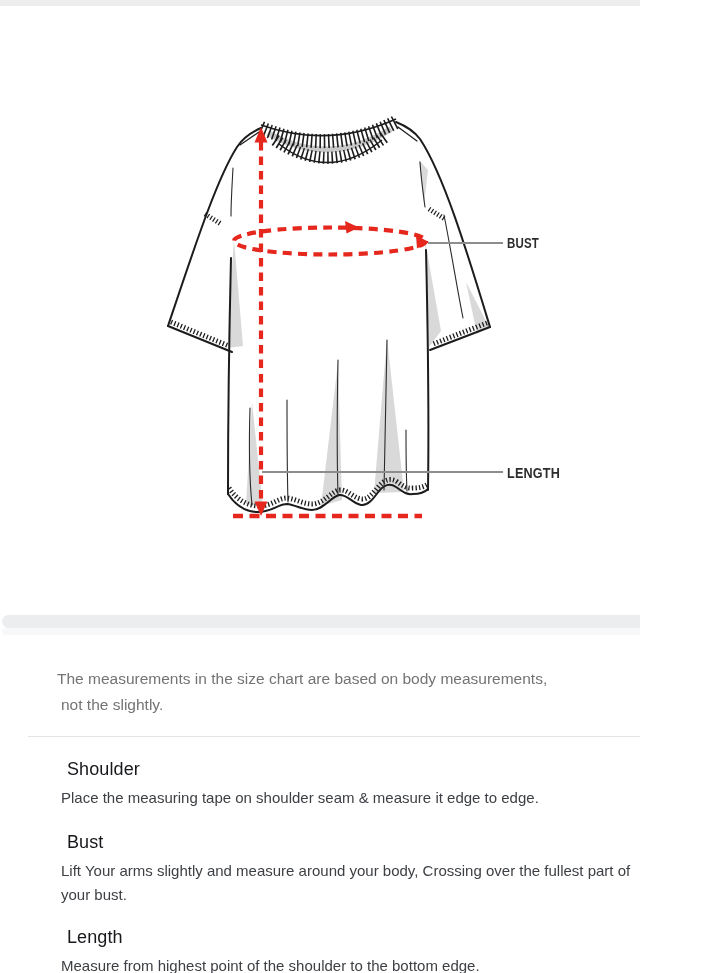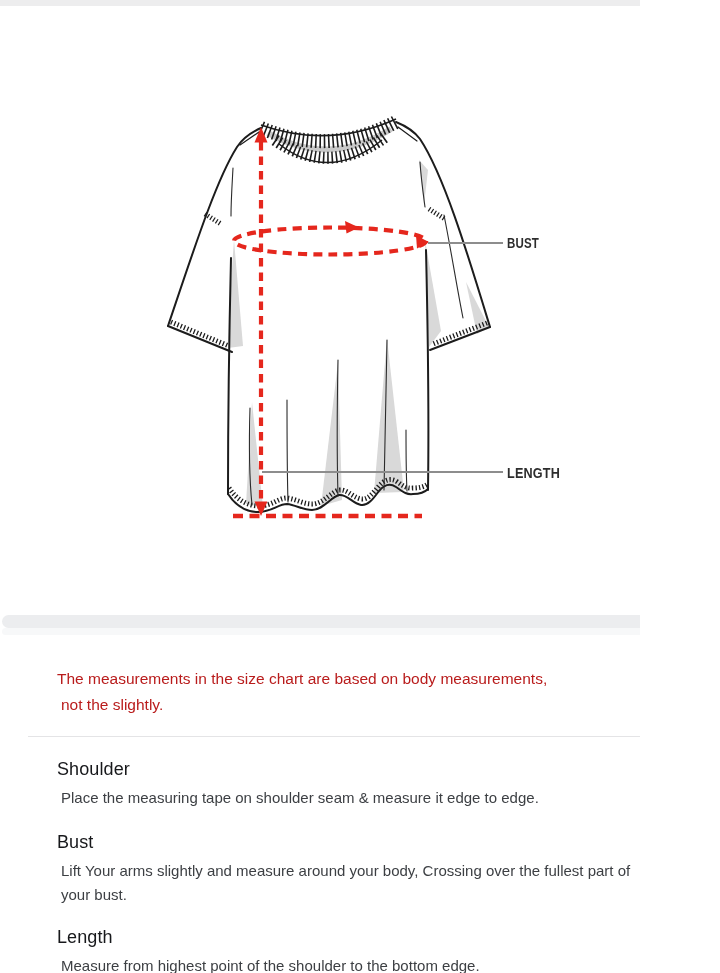--- a/index.html
+++ b/index.html
@@ -4,28 +4,28 @@
 <style>
   html,body{margin:0;padding:0;background:#fff;}
   .screen{
     position:relative;width:640px;height:973px;background:#ffffff;
     font-family:"Liberation Sans", sans-serif;overflow:hidden;
   }
   .top-strip{position:absolute;top:0;left:0;width:720px;height:6px;background:#ededee;}
   .diagram-wrap{position:absolute;top:0;left:0;width:720px;height:614px;}
   .mid-band{position:absolute;top:615px;left:2px;width:716px;height:13px;background:#ecedef;border-radius:7px;}
   .mid-band-soft{position:absolute;top:628px;left:2px;width:716px;height:7px;background:#f7f8f9;border-radius:4px;}
-  .note{position:absolute;top:666px;left:57px;width:585px;font-size:15.5px;line-height:26px;color:#b91c1c;}
+  .note{position:absolute;top:666px;left:57px;width:585px;font-size:15.5px;line-height:26px;color:#737373;}
   .note .l2{padding-left:4px;}
   .rule{position:absolute;top:736px;left:28px;width:668px;height:1px;background:#e4e4e6;}
   .section{position:absolute;left:57px;width:588px;}
   .sec-shoulder{top:759px;}
   .sec-bust{top:832px;}
   .sec-length{top:927px;}
-  .section h3{margin:0 0 6px 0;font-size:18px;font-weight:500;color:#17181b;letter-spacing:.1px;}
+  .section h3{margin:0 0 6px 10px;font-size:18px;font-weight:500;color:#17181b;letter-spacing:.1px;}
   .section p{margin:4px;font-size:15px;line-height:24px;color:#3c3f43;}
 </style>
 </head>
 <body>
 
 <div class="screen">
 
   <div class="top-strip"></div>
 
   <div class="diagram-wrap">

